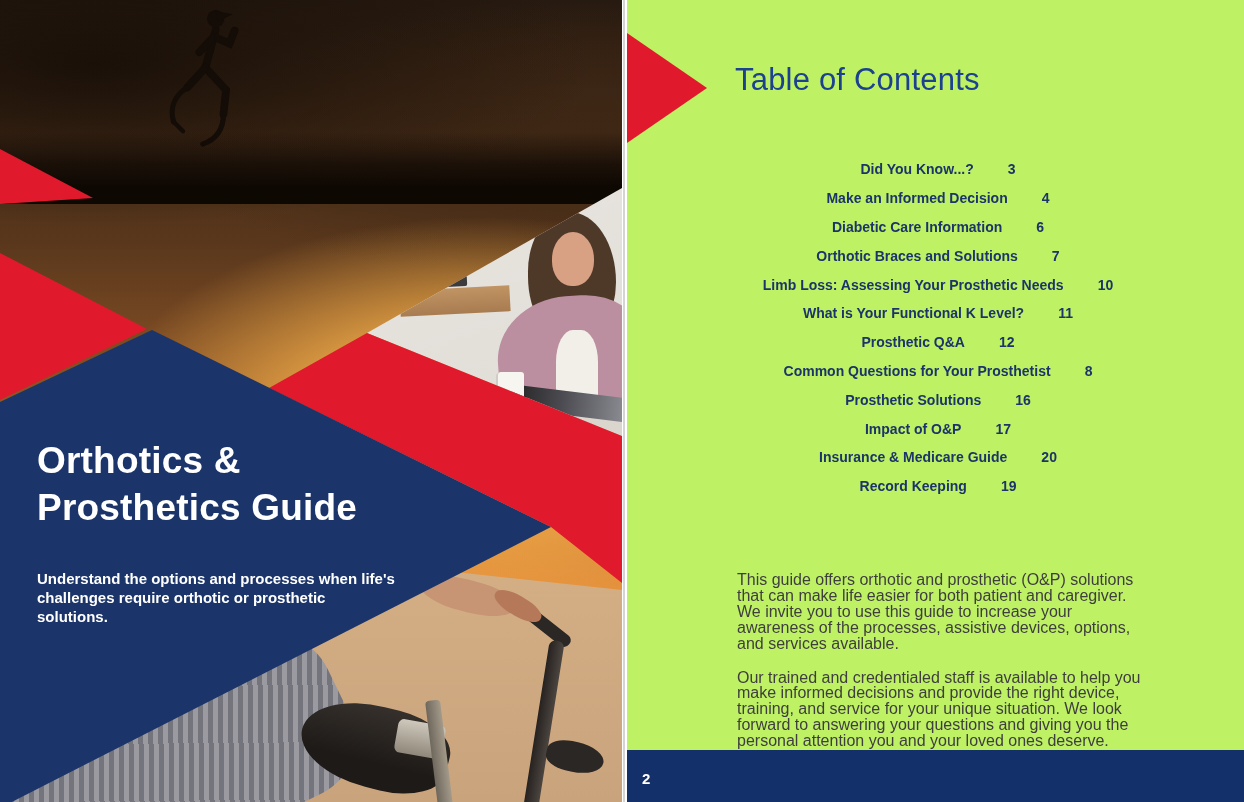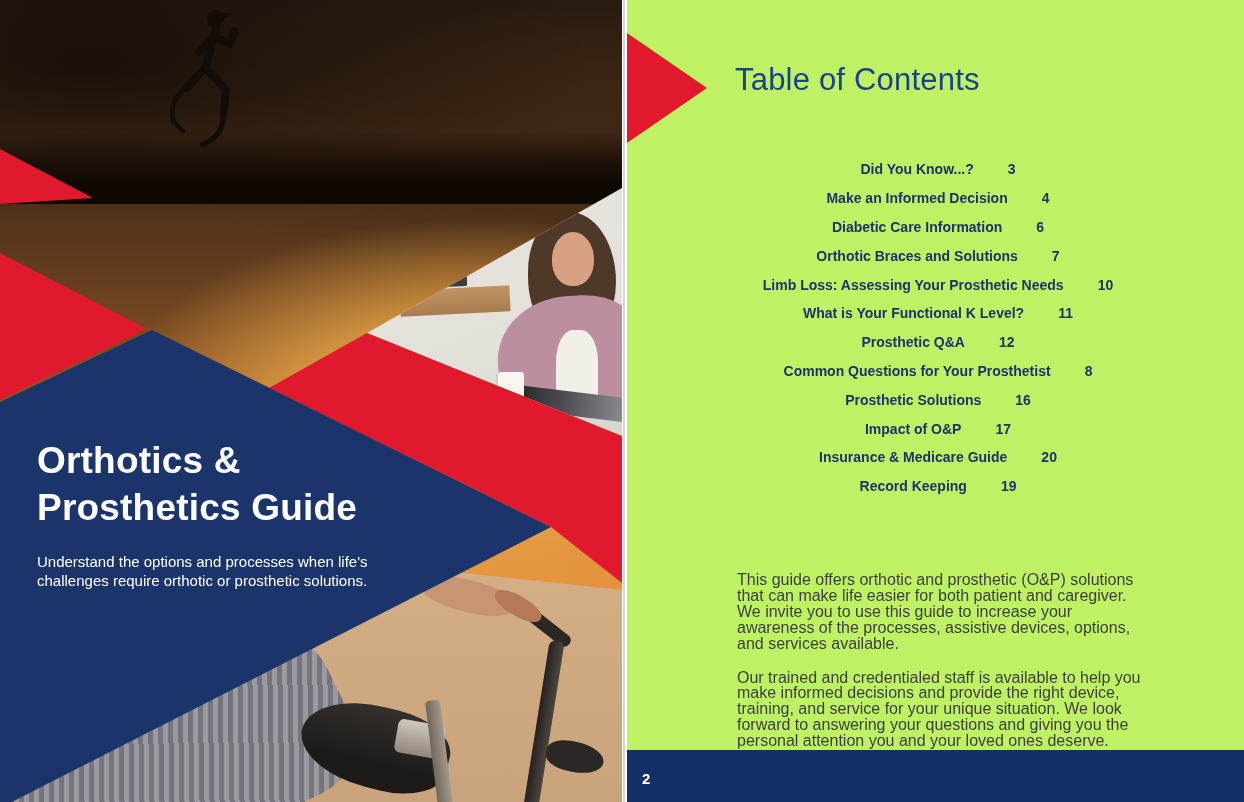--- a/index.html
+++ b/index.html
@@ -75,21 +75,21 @@
   .b-blade2{left:512px;top:618px;width:64px;height:13px;background:#2b2724;border-radius:6px;transform:rotate(38deg);}
   .b-bladefoot{left:546px;top:742px;width:58px;height:30px;background:#2b2724;border-radius:40% 50% 50% 40%;transform:rotate(12deg);}
   .b-hand{left:420px;top:580px;width:96px;height:32px;background:#c89574;border-radius:46%;transform:rotate(14deg);}
   .b-fingers{left:492px;top:596px;width:52px;height:20px;background:#b5795a;border-radius:46%;transform:rotate(30deg);}
 
   
   .navy-main{clip-path:polygon(152px 330px,551px 527px,0 808px,0 402px);background:var(--navy);}
 
   .cover-text{position:absolute;left:37px;top:437px;width:360px;color:#fff;z-index:30;}
   .cover-title{font-size:37px;font-weight:bold;line-height:47px;letter-spacing:.2px;}
-  .cover-sub{margin-top:21px;font-size:15px;line-height:19px;font-weight:400;}
+  .cover-sub{margin-top:38px;font-size:15px;line-height:19px;font-weight:700;}
 
   
   .gutter{position:absolute;left:622px;top:0;width:5px;height:802px;background:#fff;z-index:40;}
   .gutter-line{position:absolute;left:1px;top:0;width:2px;height:802px;background:#d6d4d2;}
 
   
   .toc-page{position:absolute;left:627px;top:0;width:617px;height:802px;background:#bef264;overflow:hidden;}
   .toc-arrow{position:absolute;left:0;top:33px;width:80px;height:110px;background:var(--accent-red);
     clip-path:polygon(0 0,80px 50%,0 100%);}
   .toc-heading{position:absolute;left:108px;top:62px;font-size:31px;color:var(--heading-blue);letter-spacing:.2px;font-weight:400;}

